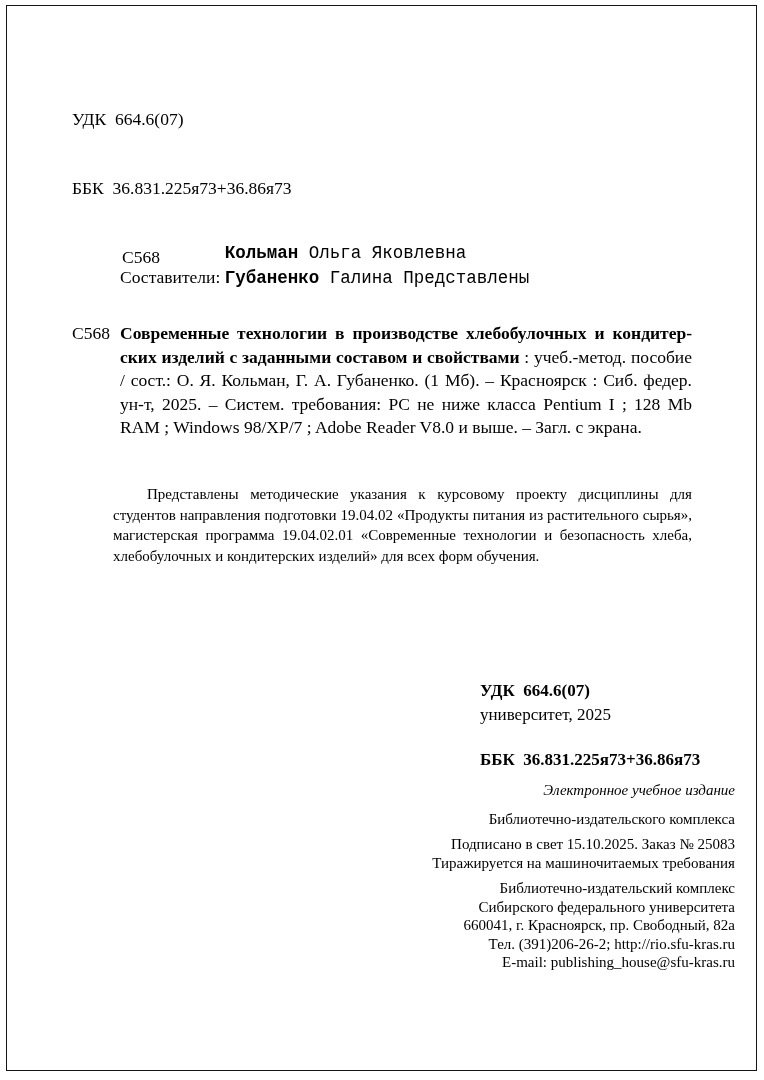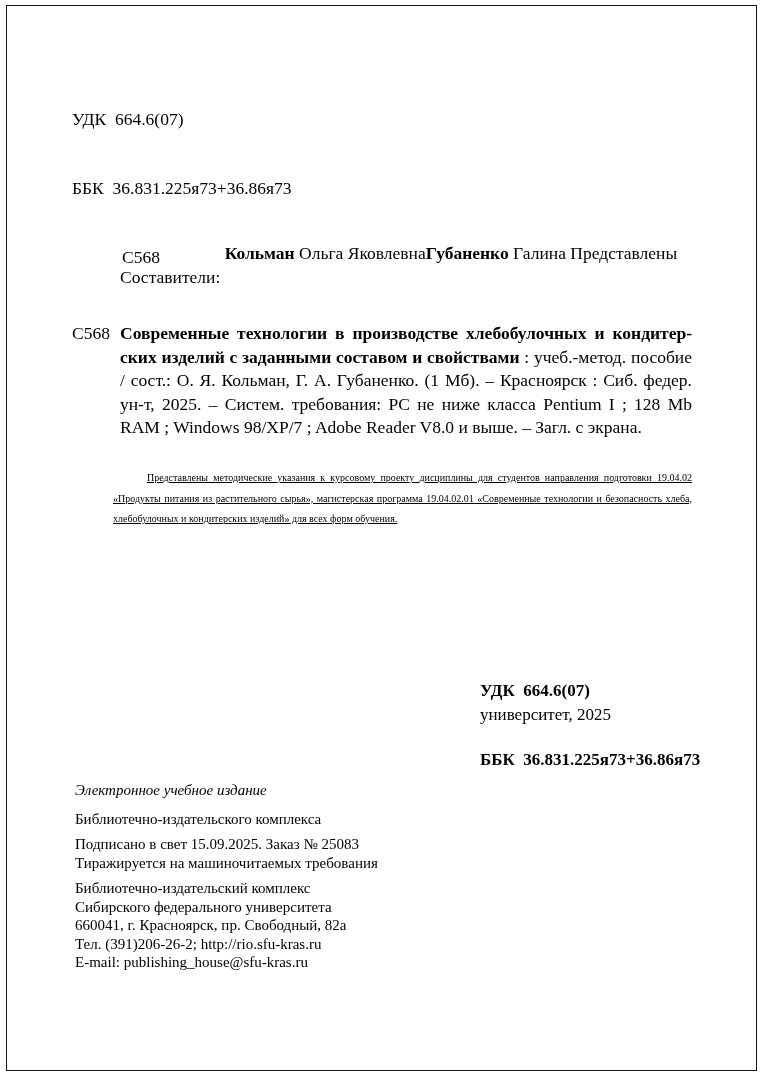--- a/index.html
+++ b/index.html
@@ -29,64 +29,63 @@
   }
   .top-codes .code-indent { padding-left: 50px; }
 
   .compilers {
     left: 120px; top: 241px;
     font-size: 17.5px;
     line-height: 25px;
     display: flex;
   }
   .compilers .comp-label { white-space: pre; margin-top: 24px; }
-  .compilers .comp-names { display: flex; flex-direction: row; }
+  .compilers .comp-names { display: flex; flex-direction: column; font-family: Liberation Mono, monospace; }
 
   .entry {
     left: 72px; top: 322px;
     width: 620px;
     font-size: 17.5px;
     line-height: 23.5px;
   }
   .entry .entry-code { position: absolute; left: 0; top: 0; }
   .entry p {
     margin: 0;
     padding-left: 48px;
     text-align: justify;
   }
 
   .abstract {
-    left: 113px; top: 468px;
+    left: 113px; top: 484px;
     width: 579px;
-    font-size: 10px;
+    font-size: 15px;
     line-height: 20.5px;
     text-align: justify;
     text-indent: 34px;
-    text-decoration: underline;
   }
   .abstract p { margin: 0; }
 
   .right-codes {
     left: 480px; top: 633px;
     font-weight: bold;
     font-size: 17px;
     line-height: 23px;
     white-space: pre;
   }
 
   .copyright {
     left: 480px; top: 704px;
     font-size: 17px;
     line-height: 22px;
   }
 
   .colophon {
     left: 75px; top: 781px;
     width: 660px;
-    text-align: left;
+    text-align: right;
     font-size: 15px;
     line-height: 18.5px;
   }
   .colophon .group { margin-bottom: 7px; }
   .colophon .edition {
     font-style: italic;
     margin-bottom: 10px;
   }
   .colophon .group:last-child { margin-bottom: 0; }
 </style>
@@ -128,21 +127,21 @@
   <div class="abs copyright">
     <div>университет, 2025</div>
   </div>
 
   <div class="abs colophon">
     <div class="edition">Электронное учебное издание</div>
     <div class="group">
       <div>Библиотечно-издательского комплекса</div>
     </div>
     <div class="group">
-      <div>Подписано в свет 15.09.2025. Заказ № 25083</div>
+      <div>Подписано в свет 15.10.2025. Заказ № 25083</div>
       <div>Тиражируется на машиночитаемых требования</div>
     </div>
     <div class="group">
       <div>Библиотечно-издательский комплекс</div>
       <div>Сибирского федерального университета</div>
       <div>660041, г. Красноярск, пр. Свободный, 82а</div>
       <div>Тел. (391)206-26-2; http://rio.sfu-kras.ru</div>
       <div>E-mail: publishing_house@sfu-kras.ru</div>
     </div>
   </div>

